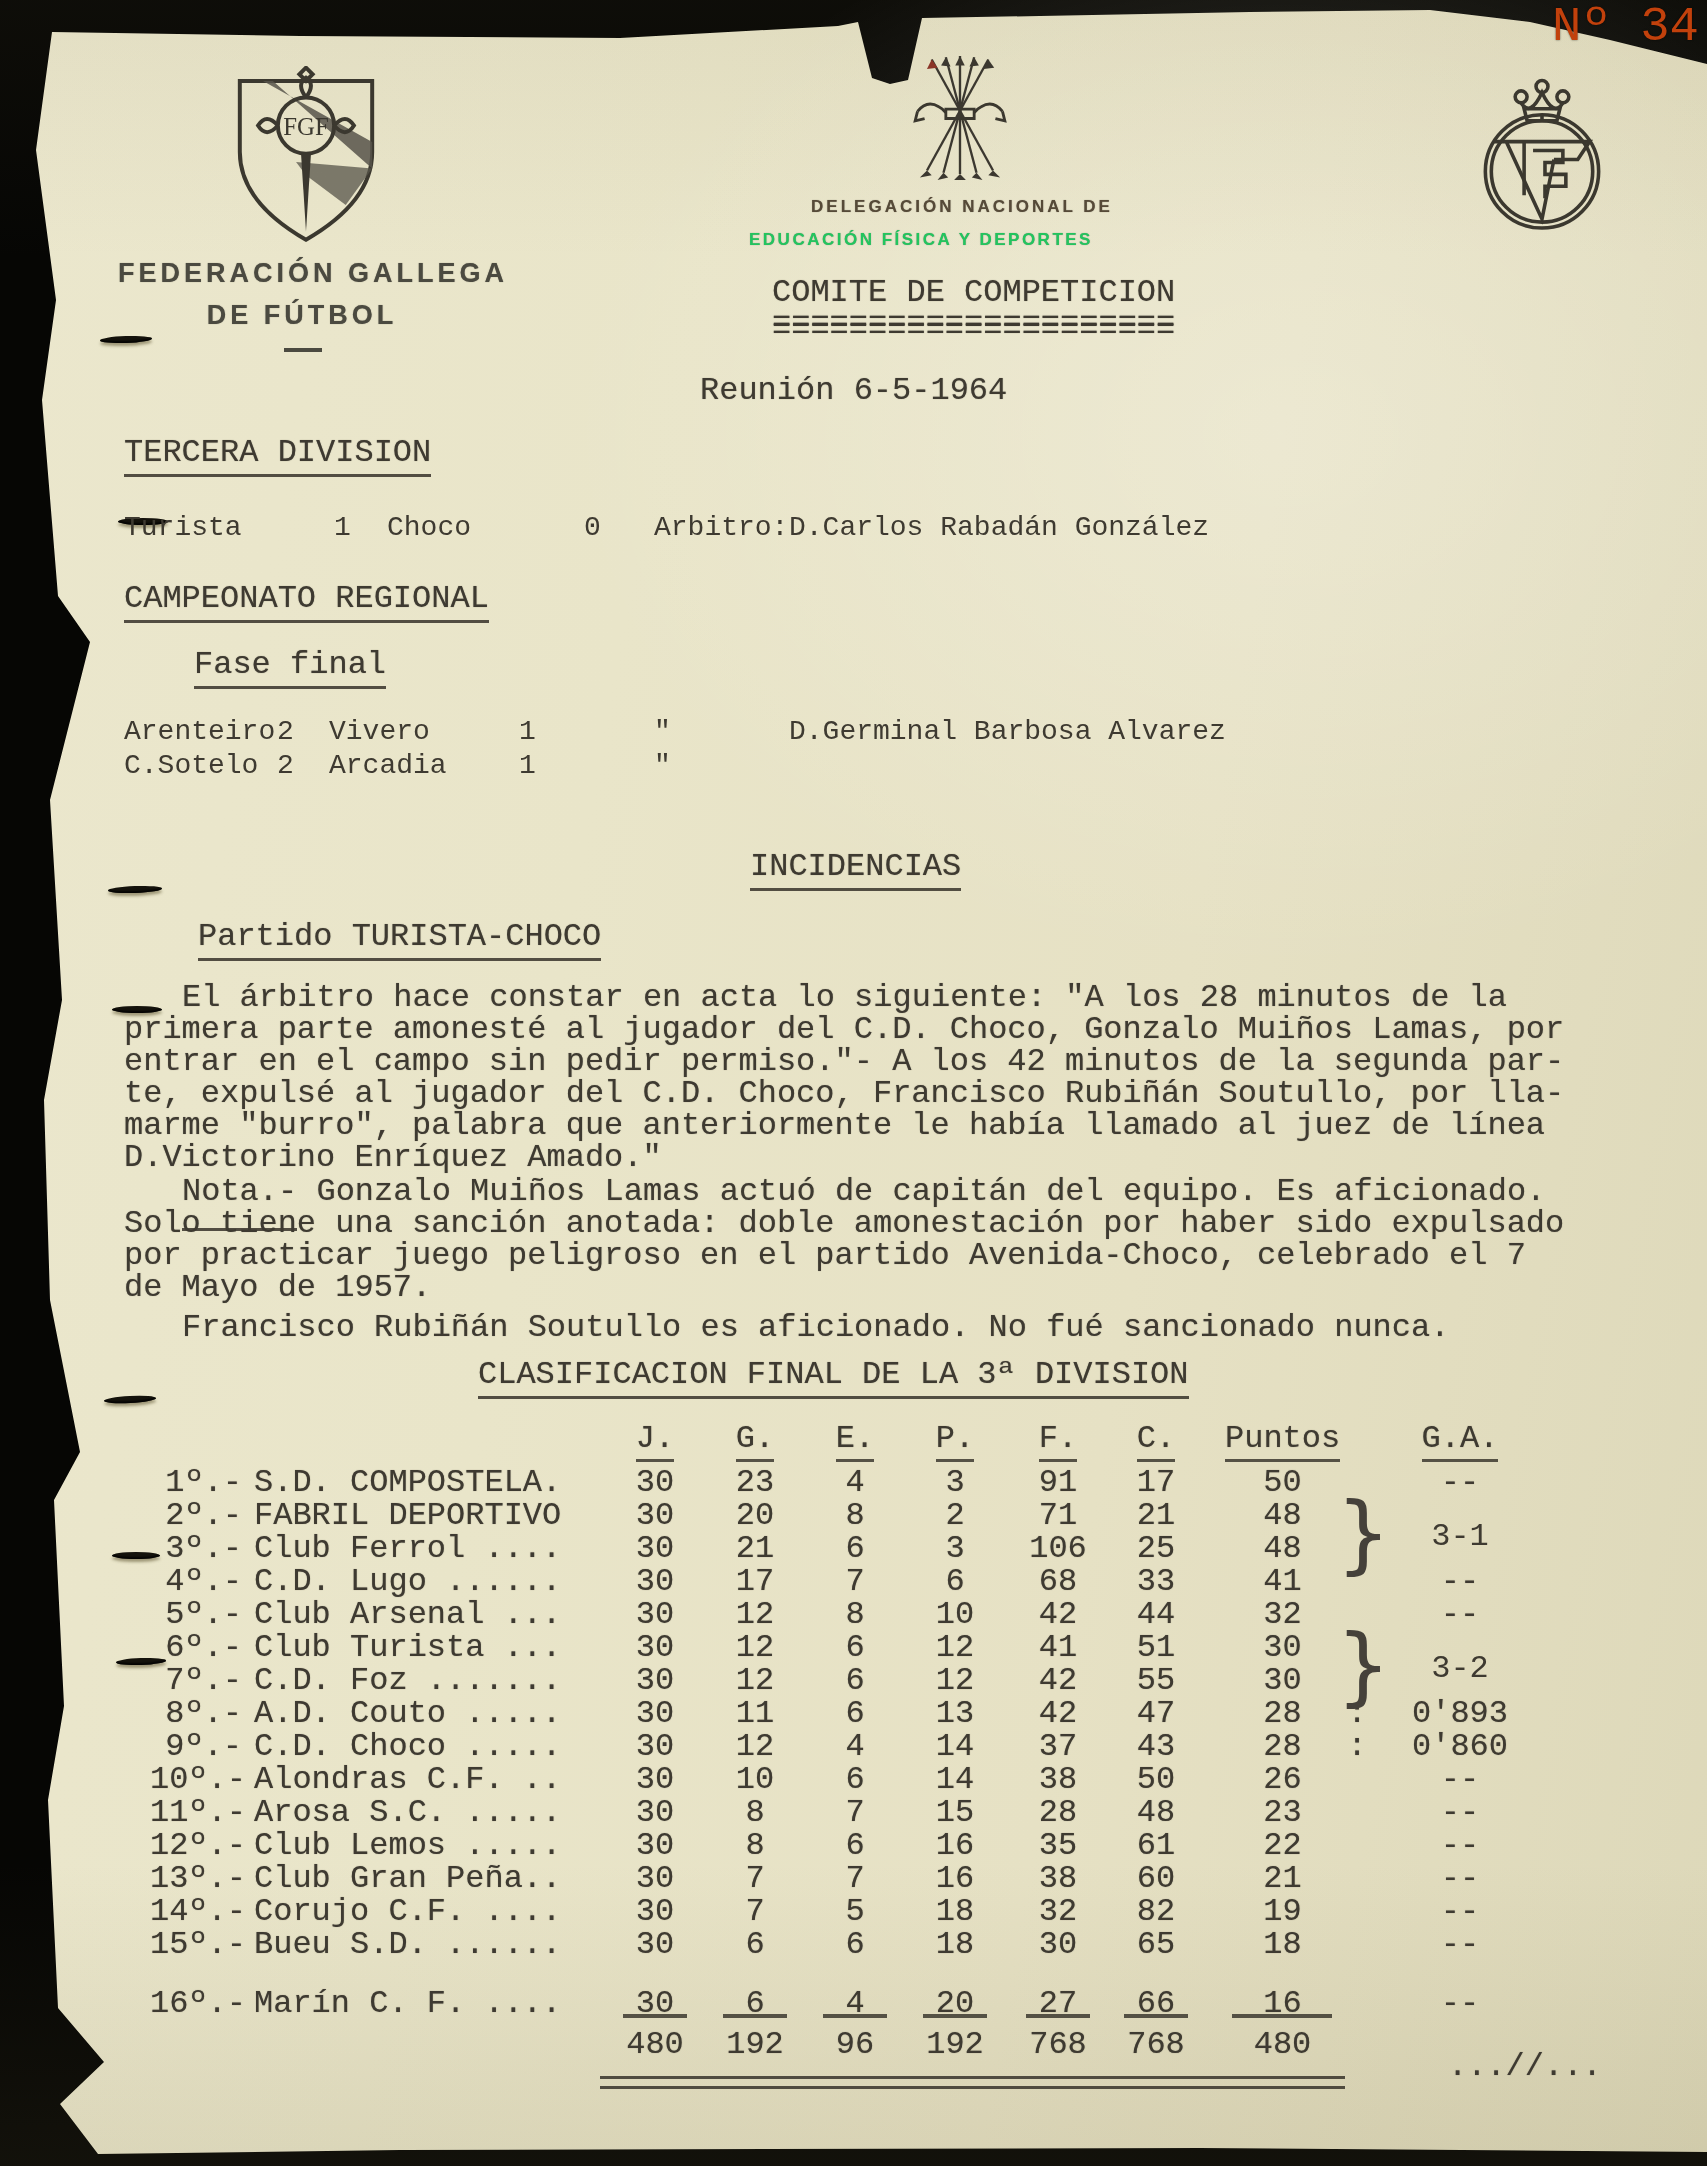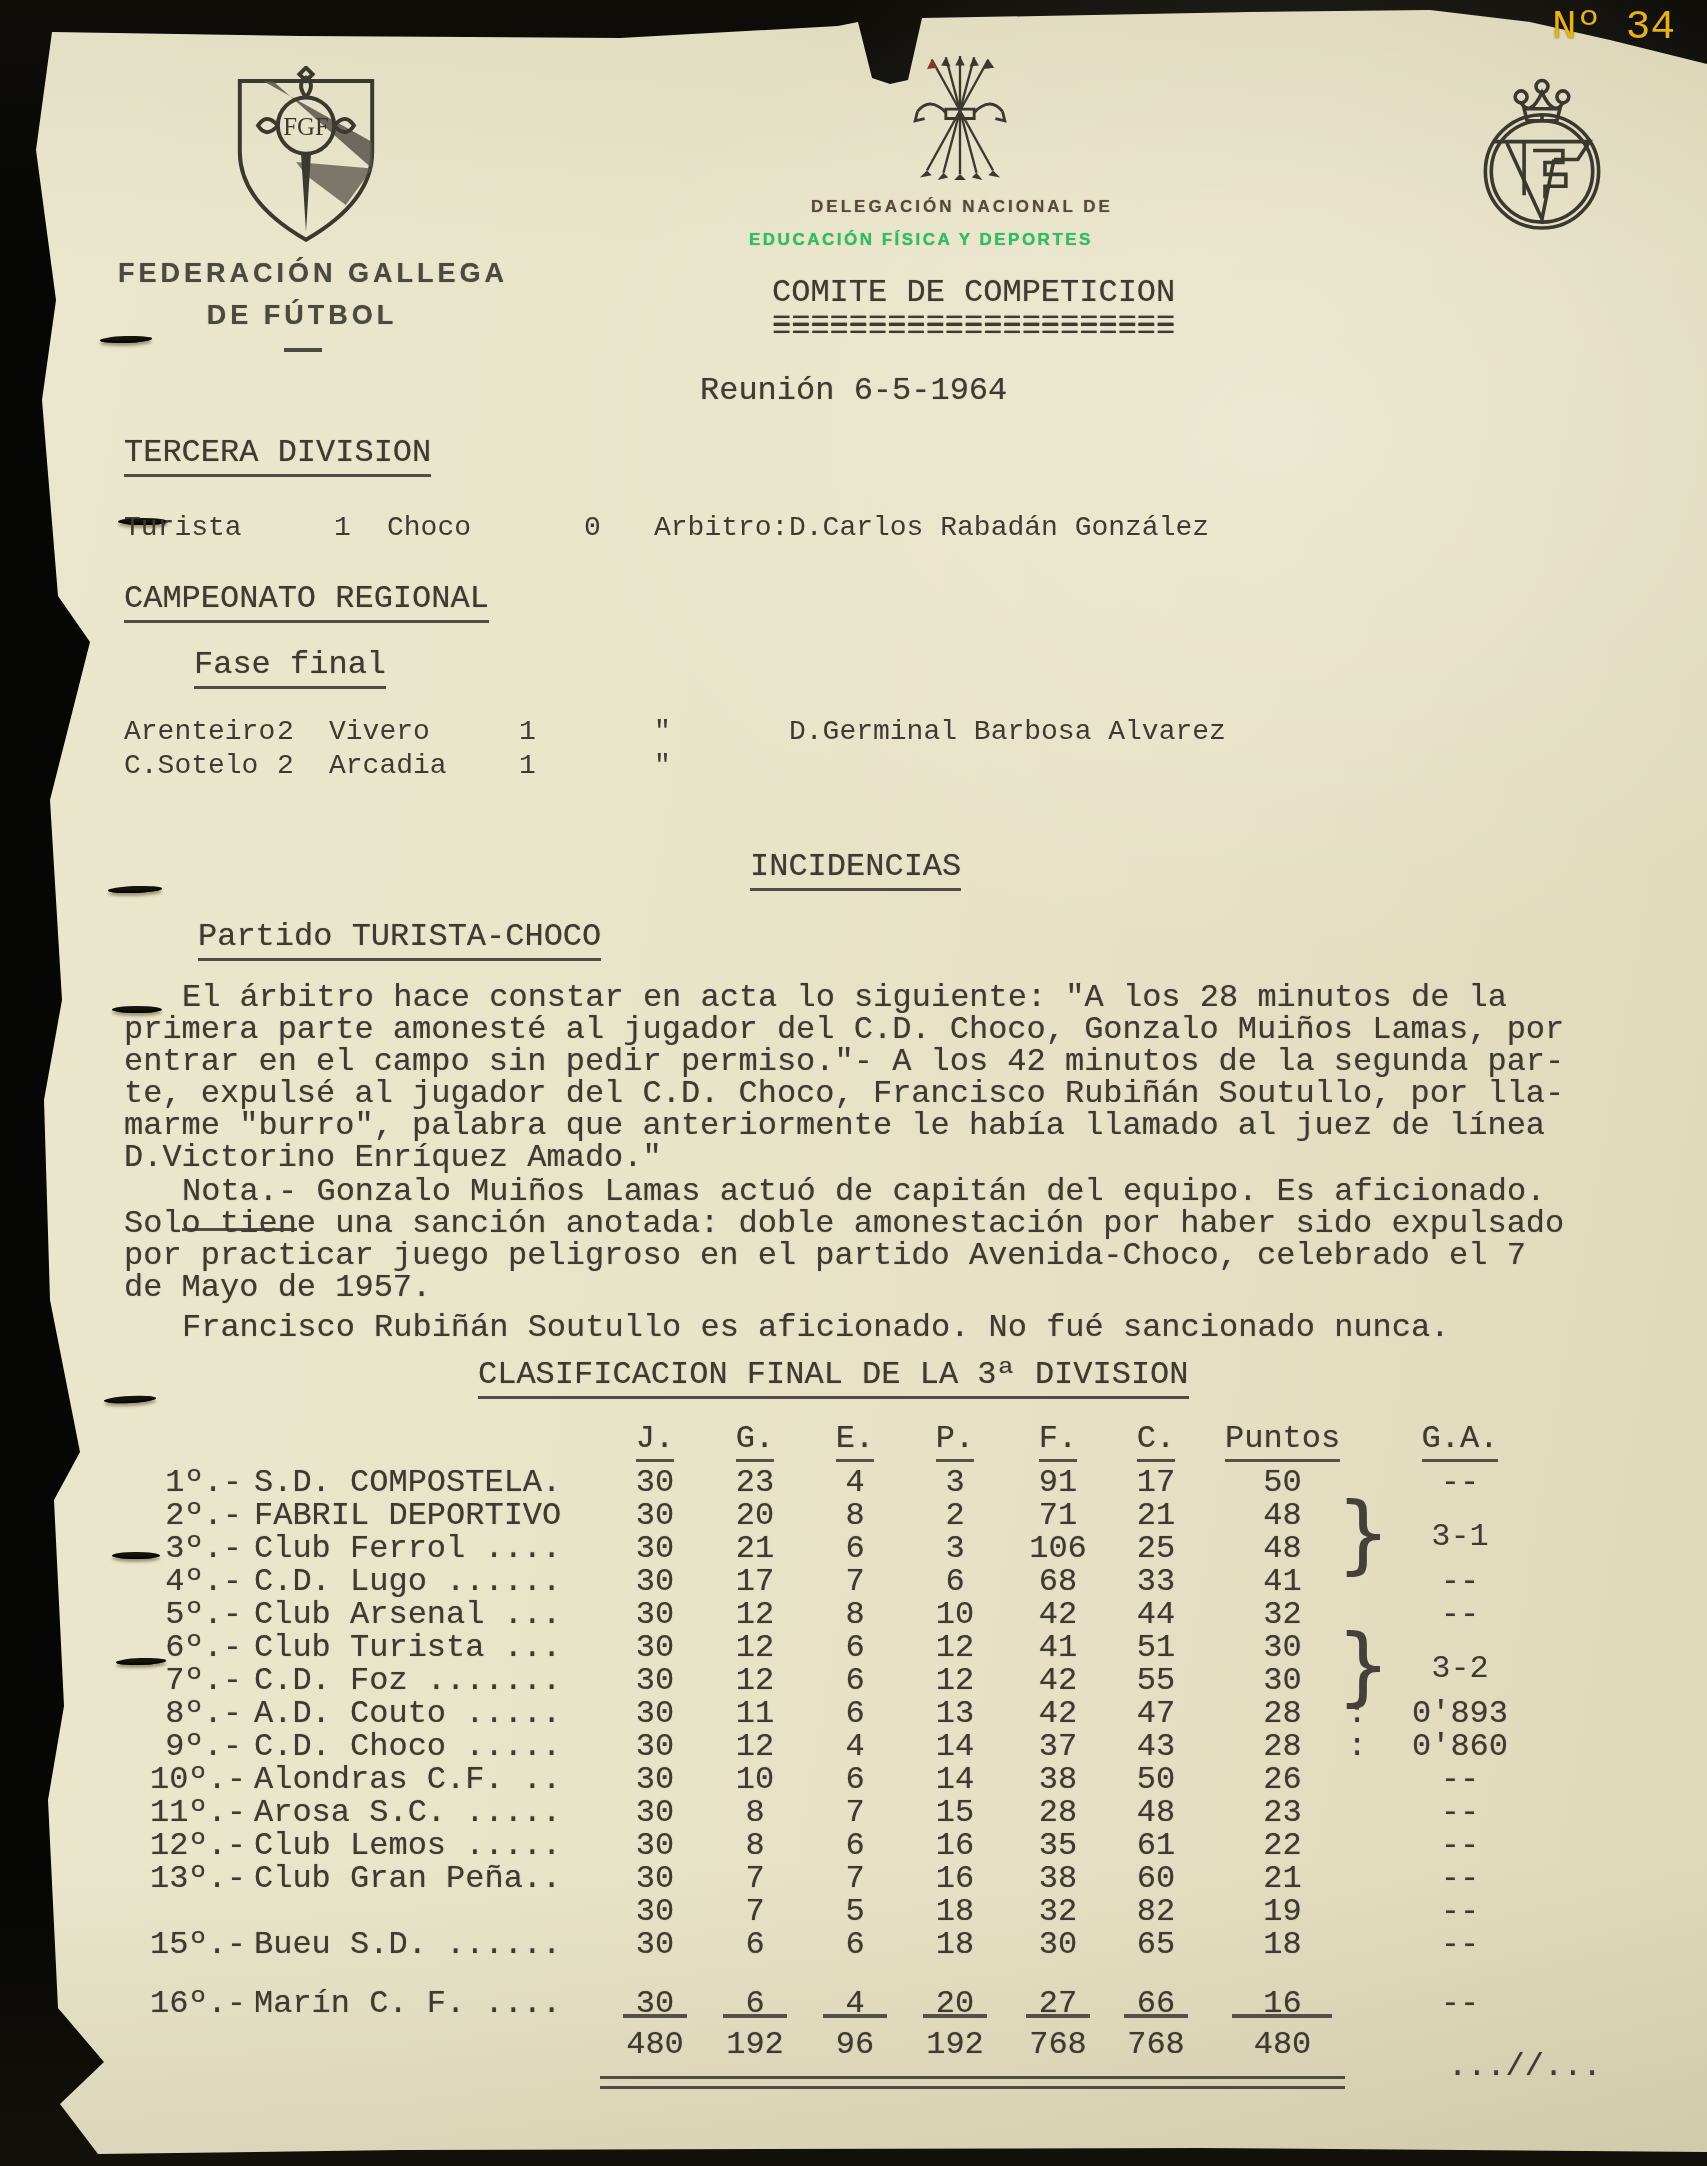--- a/index.html
+++ b/index.html
@@ -10,21 +10,21 @@
     clip-path:polygon(52px 32px,300px 36px,620px 38px,838px 26px,858px 22px,872px 78px,890px 84px,908px 80px,922px 18px,1040px 16px,1250px 12px,1430px 10px,1530px 22px,1610px 40px,1707px 64px,1707px 2152px,1200px 2148px,400px 2150px,98px 2154px,60px 2104px,104px 2062px,58px 2008px,48px 1800px,64px 1706px,54px 1500px,80px 1452px,50px 1300px,44px 1100px,62px 1000px,50px 800px,90px 642px,58px 596px,42px 400px,56px 300px,36px 150px);}
   .shade{position:absolute;inset:0;pointer-events:none;
     background:radial-gradient(1200px 900px at 75% 20%,rgba(255,255,250,.25),rgba(0,0,0,0) 60%),
                linear-gradient(180deg,rgba(120,110,70,.07),rgba(0,0,0,0) 12%,rgba(0,0,0,0) 86%,rgba(110,100,60,.12));}
   .slit{position:absolute;height:7px;background:#15130c;border-radius:50%;
         box-shadow:0 3px 3px rgba(150,142,110,.9), inset 0 -2px 2px rgba(0,0,0,.8);}
   .tw{position:absolute;white-space:pre;font-size:32px;line-height:34px;
       text-shadow:0 0 1px rgba(62,58,49,.55);}
   .print{font-family:"Liberation Sans","DejaVu Sans",sans-serif;font-weight:bold;text-align:center;}
   .ul{border-bottom:3px solid rgba(60,56,47,.88);padding-bottom:3px;}
-  .numero{font-size:41px;color:#eab308;text-shadow:0 0 2px rgba(0,0,0,.6);}
+  .numero{font-size:49px;color:#c2410c;text-shadow:0 0 2px rgba(0,0,0,.6);}
   .mline{position:absolute;height:36px;width:1500px;}
   .mline span{position:absolute;white-space:pre;font-size:28px;}
   .m-home{left:0}.m-hs{left:210px}.m-away{left:263px}.m-as{left:460px}.m-rl{left:530px}.m-ref{left:665px}
   .r-hs{left:153px}.r-away{left:205px}.r-as{left:395px}
   .parahost{position:absolute;left:124px;width:1500px;}
   .tline{height:32px;line-height:32px;font-size:32px;white-space:pre;text-shadow:0 0 1px rgba(62,58,49,.5);}
   .para1 div.tline:first-of-type{text-indent:58px;}
   .doc-table{position:absolute;left:150px;top:1422px;width:1480px;height:740px;font-size:32px;}
   .trow{position:relative;height:33px;}
   .rows-host{position:absolute;top:44px;left:0;right:0;}
@@ -374,20 +374,21 @@
           <div class="cell c-e">7</div>
           <div class="cell c-p">16</div>
           <div class="cell c-f">38</div>
           <div class="cell c-c">60</div>
           <div class="cell c-pts">21</div>
           <div class="cell c-mark"></div>
           <div class="cell c-ga">--</div>
         </div>
 
         <div class="trow">
+          <div class="cell c-name"><span class="rk">14º.-</span><span class="tm">Corujo C.F. ....</span></div>
           <div class="cell c-j">30</div>
           <div class="cell c-g">7</div>
           <div class="cell c-e">5</div>
           <div class="cell c-p">18</div>
           <div class="cell c-f">32</div>
           <div class="cell c-c">82</div>
           <div class="cell c-pts">19</div>
           <div class="cell c-mark"></div>
           <div class="cell c-ga">--</div>
         </div>

